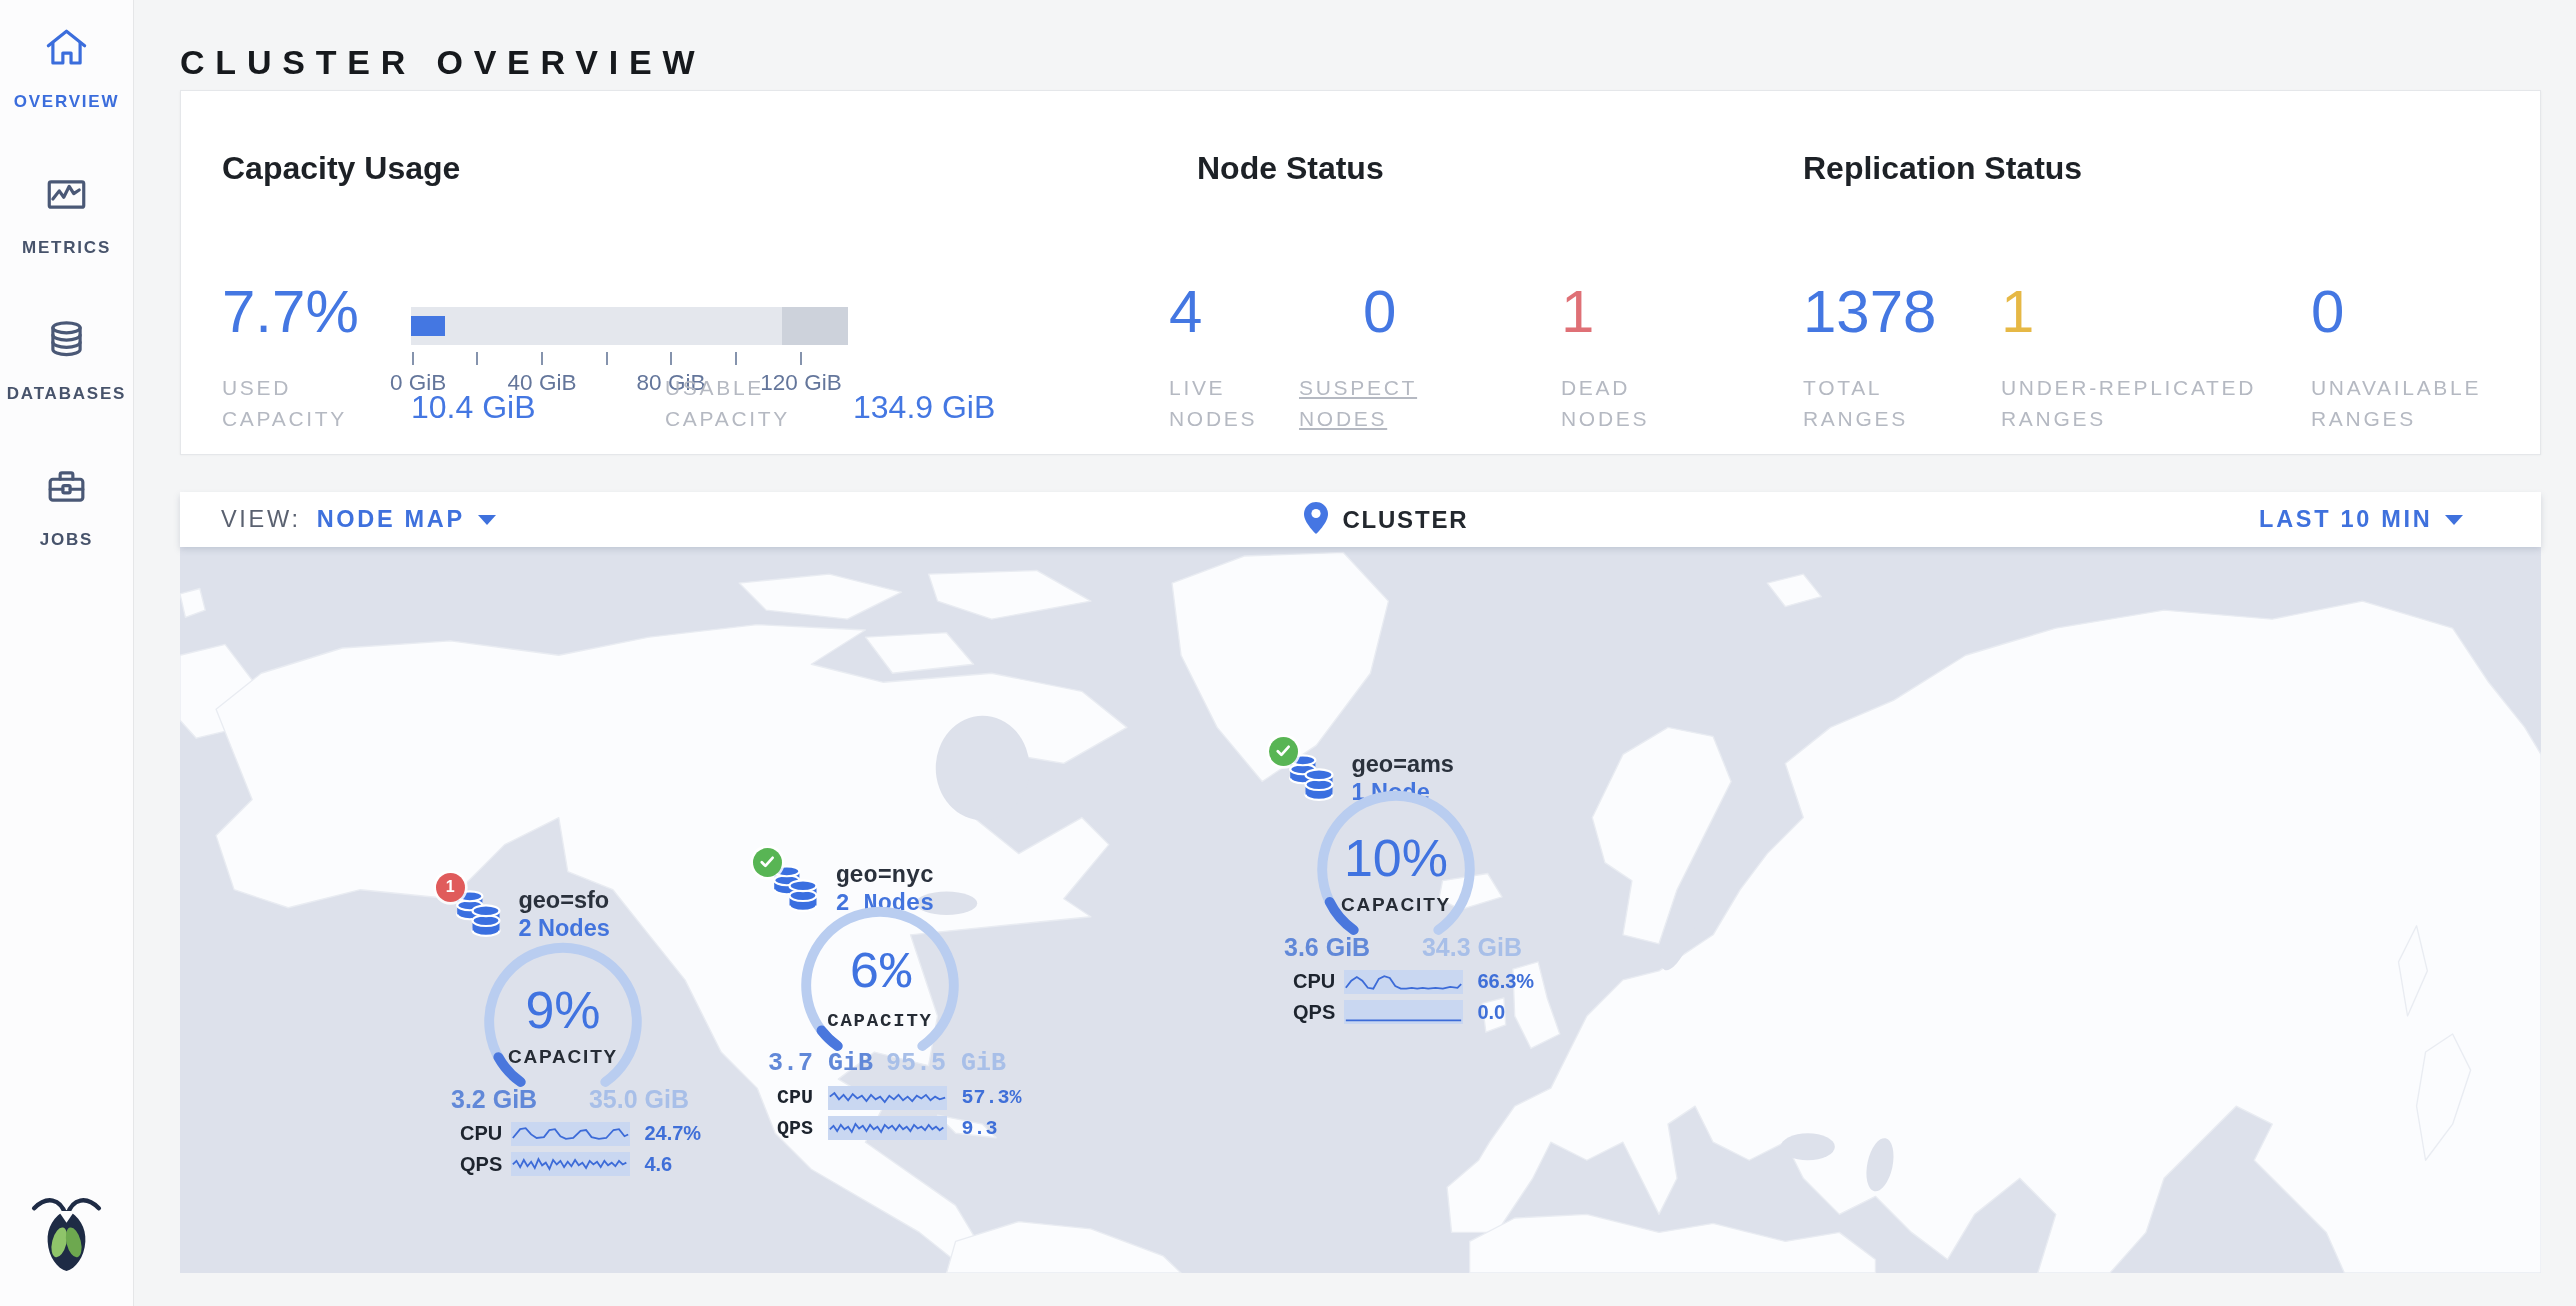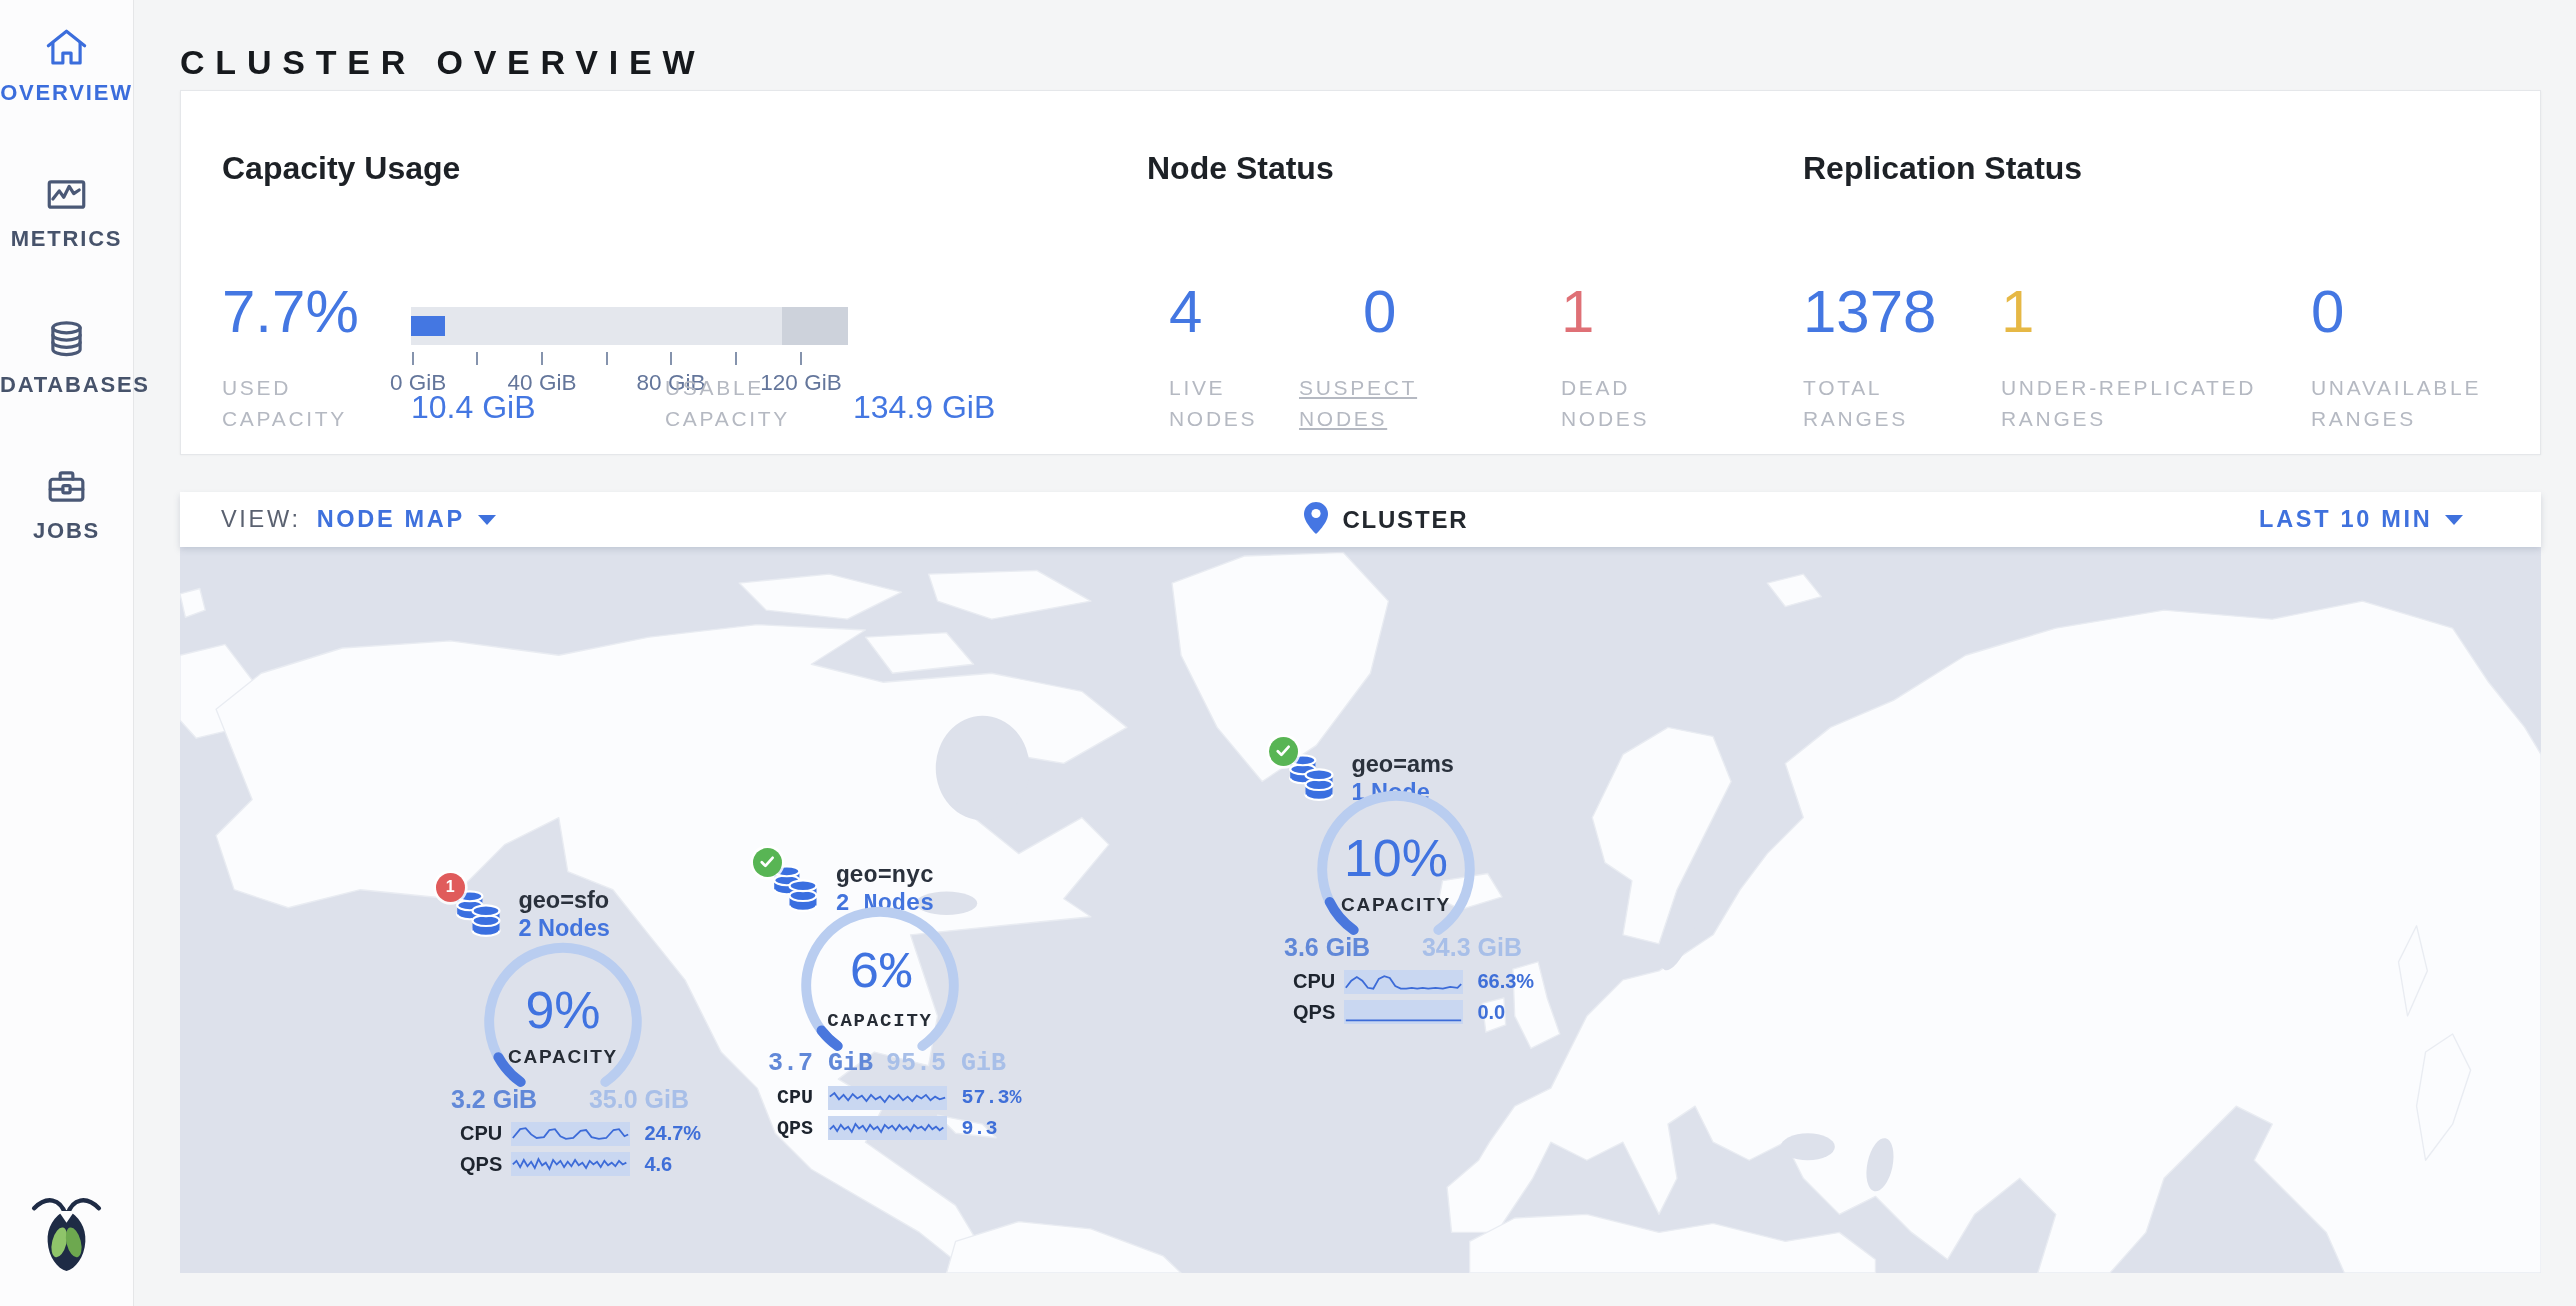--- a/index.html
+++ b/index.html
@@ -6,21 +6,21 @@
   body{
     width:2576px;height:1306px;position:relative;overflow:hidden;
     background:#f4f5f6;
     font-family:"Liberation Sans", sans-serif;
     -webkit-font-smoothing:antialiased;
   }
   
   .sidebar{position:absolute;left:0;top:0;width:133px;height:1306px;background:#fcfcfd;border-right:0.9px solid #e5e6e8;z-index:30;}
   .sb-item{position:absolute;width:133px;text-align:center;cursor:pointer;}
   .sb-icon{display:inline-block;}
-  .sb-label{display:block;margin-top:4px;font-size:22px;font-weight:700;letter-spacing:1.8px;color:#47536b;}
+  .sb-label{display:block;margin-top:16px;font-size:17px;font-weight:700;letter-spacing:1.8px;color:#47536b;}
   .sb-item.active .sb-label{color:#3b6ddc;}
   .sb-logo{position:absolute;left:27px;top:1192px;}
   
   .page-title{position:absolute;left:180px;top:20px;font-size:34px;font-weight:600;letter-spacing:10.8px;color:#16191d;}
   
   .panel{position:absolute;left:180px;top:90px;width:2361px;height:365px;background:#fff;border:0.9px solid #e5e7ea;box-shadow:0 0.9px 2.7px rgba(0,0,0,.05);box-sizing:border-box;}
   .sec-title{position:absolute;top:32px;font-size:32px;font-weight:600;color:#1d2126;}
   .big-num{position:absolute;top:191px;font-size:60px;font-weight:300;color:#4477e2;line-height:60px;}
   .big-num.dead{color:#df7076;}
   .big-num.warn{color:#e6b845;}
@@ -156,21 +156,21 @@
 
   <div class="cap-label" style="left:41px;">
     <span>USED</span><br><span>CAPACITY</span>
   </div>
   <div class="cap-value" style="left:230px;">10.4 GiB</div>
   <div class="cap-label" style="left:484px;">
     <span>USABLE</span><br><span>CAPACITY</span>
   </div>
   <div class="cap-value" style="left:672px;">134.9 GiB</div>
 
-  <h2 class="sec-title" style="left:966px;">Node Status</h2>
+  <h2 class="sec-title" style="left:1016px;">Node Status</h2>
   <div class="big-num" style="left:988px;">4</div>
   <div class="big-num" style="left:1182px;">0</div>
   <div class="big-num dead" style="left:1380px;">1</div>
   <div class="cap-label" style="left:988px;">
     <span>LIVE</span><br><span>NODES</span>
   </div>
   <div class="cap-label" style="left:1118px;text-decoration:underline;">
     <span>SUSPECT</span><br><span>NODES</span>
   </div>
   <div class="cap-label" style="left:1380px;">

